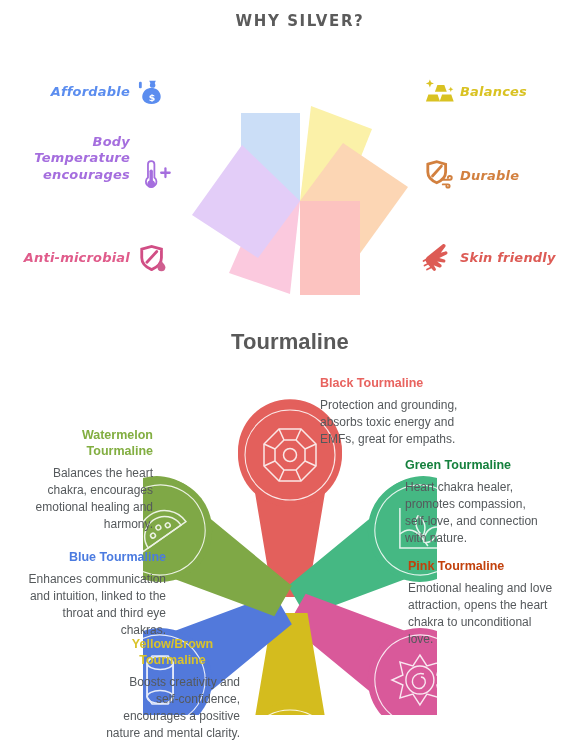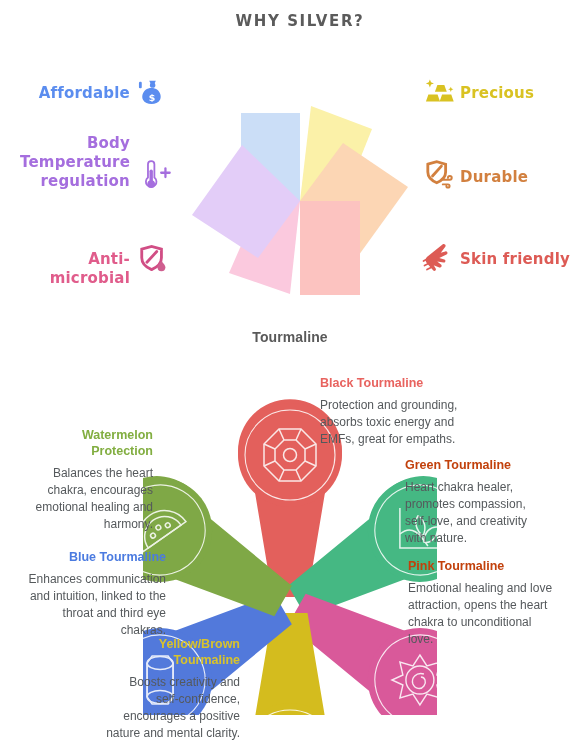--- a/index.html
+++ b/index.html
@@ -29,25 +29,26 @@
     text-align: center;
     font-size: 15px;
     font-weight: bold;
     letter-spacing: 1.6px;
     color: #5b5b5b;
     font-family: "DejaVu Sans", sans-serif;
   }
 
   .silver-label {
     position: absolute;
-    font-size: 15px;
+    font-size: 13px;
     font-weight: bold;
     letter-spacing: 0.2px;
     line-height: 1.25;
     font-family: "DejaVu Sans", sans-serif;
+    font-style: italic;
   }
   .silver-label.left  { text-align: right; }
   .silver-label.right { text-align: left;  }
 
   .silver-icon {
     position: absolute;
     width: 30px; height: 30px;
   }
   .silver-icon svg { width: 100%; height: 100%; display: block; }
 
@@ -63,21 +64,21 @@
   #tourmaline-section {
     position: absolute;
     left: 0; top: 318px;
     width: 580px; height: 422px;
   }
   #tourmaline-title {
     position: absolute;
     top: 11px;
     width: 580px;
     text-align: center;
-    font-size: 14px;
+    font-size: 22px;
     font-weight: bold;
     color: #595959;
     letter-spacing: 0.1px;
   }
 
   #tourmaline-wheel {
     position: absolute;
     left: 143px; top: 52px;
     width: 294px; height: 345px;
   }
@@ -137,21 +138,21 @@
       <rect x="1" y="4" width="3" height="7" rx="1.2"></rect>
       <path d="M12 3h7l-1.6 3.4h-3.8z"></path>
       <circle cx="15.6" cy="7.6" r="2.9"></circle>
       <path d="M8.2 12.6c3-2.6 9.4-2.6 12.4 0 3.3 2.9 4.6 7.3 2.9 10.7-1.6 3.2-5.4 4.5-9.1 4.5s-7.5-1.3-9.1-4.5c-1.7-3.4-.4-7.8 2.9-10.7z"></path>
       <text x="15" y="24" font-size="10" font-weight="bold" fill="#ffffff" font-family="DejaVu Sans, sans-serif" text-anchor="middle">$</text>
     </svg>
   </div>
 
   <div class="silver-label left" style="left:10px; top:126px; width:110px; color:#a56ede; white-space:pre-line;">Body
 Temperature
-regulation</div>
+encourages</div>
   <div class="silver-icon" style="left:128px; top:152px; width:36px; height:34px;">
     <svg viewBox="0 0 38 36" xmlns="http://www.w3.org/2000/svg">
       <g fill="none" stroke="#a56ede" stroke-width="1.9">
         <path d="M10.5 4.5a3.4 3.4 0 0 1 6.8 0v14a5.6 5.6 0 1 1-6.8 0z"></path>
       </g>
       <rect x="12.1" y="10" width="3.6" height="14" rx="1.8" fill="#a56ede"></rect>
       <circle cx="13.9" cy="25.5" r="4.1" fill="#a56ede"></circle>
       <g stroke="#a56ede" stroke-width="2.4" stroke-linecap="round">
         <line x1="24.5" y1="13.5" x2="33.5" y2="13.5"></line>
         <line x1="29" y1="9" x2="29" y2="18"></line>
@@ -170,21 +171,21 @@
 
   <div class="silver-icon" style="left:415px; top:70px;">
     <svg viewBox="0 0 32 32" fill="#d9c222" xmlns="http://www.w3.org/2000/svg">
       <path d="M5.2 1.5 6.4 4.6 9.5 5.8 6.4 7 5.2 10.1 4 7 0.9 5.8 4 4.6z"></path>
       <path d="M27.5 9.2 28.3 11.2 30.3 12 28.3 12.8 27.5 14.8 26.7 12.8 24.7 12 26.7 11.2z"></path>
       <path d="M13.2 7.5h7.4l2.6 7.2H10.6z"></path>
       <path d="M3.6 17.5h9.8l2.6 7.6H1z"></path>
       <path d="M18.2 17.5H28l2.6 7.6H15.6z"></path>
     </svg>
   </div>
-  <div class="silver-label right" style="left:450px; top:76px; width:120px; color:#d9c222;">Precious</div>
+  <div class="silver-label right" style="left:450px; top:76px; width:120px; color:#d9c222;">Balances</div>
 
   <div class="silver-icon" style="left:415px; top:152px;">
     <svg viewBox="0 0 32 32" xmlns="http://www.w3.org/2000/svg">
       <path d="M3 4.5 12.5 1.8 22 4.5v8.3c0 5.7-4 9.1-9.5 11.4C7 21.9 3 18.5 3 12.8z" fill="none" stroke="#d2803f" stroke-width="3"></path>
       <path d="M8 17 17.5 6.5" stroke="#d2803f" stroke-width="3" stroke-linecap="round"></path>
       <g fill="none" stroke="#d2803f" stroke-width="2.1" stroke-linecap="round">
         <path d="M19 21h7.5a2 2 0 1 0-2-2"></path>
         <path d="M19 26h5.5a1.7 1.7 0 1 1-1.7 1.7"></path>
       </g>
     </svg>
@@ -304,37 +305,37 @@
       </g>
     </svg>
   </div>
 
   <div class="t-block align-left" style="left:320px; top:58px; width:150px;">
     <div class="t-heading" style="color:#e8635f;">Black Tourmaline</div>
     <div class="t-desc">Protection and grounding, absorbs toxic energy and EMFs, great for empaths.</div>
   </div>
 
   <div class="t-block align-left" style="left:405px; top:140px; width:145px;">
-    <div class="t-heading" style="color:#c2410c;">Green Tourmaline</div>
-    <div class="t-desc">Heart chakra healer, promotes compassion, self-love, and creativity with nature.</div>
+    <div class="t-heading" style="color:#15803d;">Green Tourmaline</div>
+    <div class="t-desc">Heart chakra healer, promotes compassion, self-love, and connection with nature.</div>
   </div>
 
   <div class="t-block align-left" style="left:408px; top:241px; width:152px;">
     <div class="t-heading" style="color:#c2410c;">Pink Tourmaline</div>
     <div class="t-desc">Emotional healing and love attraction, opens the heart chakra to unconditional love.</div>
   </div>
 
   <div class="t-block align-right" style="left:105px; top:319px; width:135px;">
-    <div class="t-heading" style="color:#d9c32a;">Yellow/Brown Tourmaline</div>
+    <div class="t-heading" style="color:#d9c32a;text-align:center;">Yellow/Brown Tourmaline</div>
     <div class="t-desc">Boosts creativity and self-confidence, encourages a positive nature and mental clarity.</div>
   </div>
 
   <div class="t-block align-right" style="left:24px; top:232px; width:142px;">
     <div class="t-heading" style="color:#4b7be0;">Blue Tourmaline</div>
     <div class="t-desc">Enhances communication and intuition, linked to the throat and third eye chakras.</div>
   </div>
 
   <div class="t-block align-right" style="left:18px; top:110px; width:135px;">
-    <div class="t-heading" style="color:#82ae41;">Watermelon Protection</div>
+    <div class="t-heading" style="color:#82ae41;">Watermelon Tourmaline</div>
     <div class="t-desc">Balances the heart chakra, encourages emotional healing and harmony.</div>
   </div>
 
 </div>
 
 </body></html>

